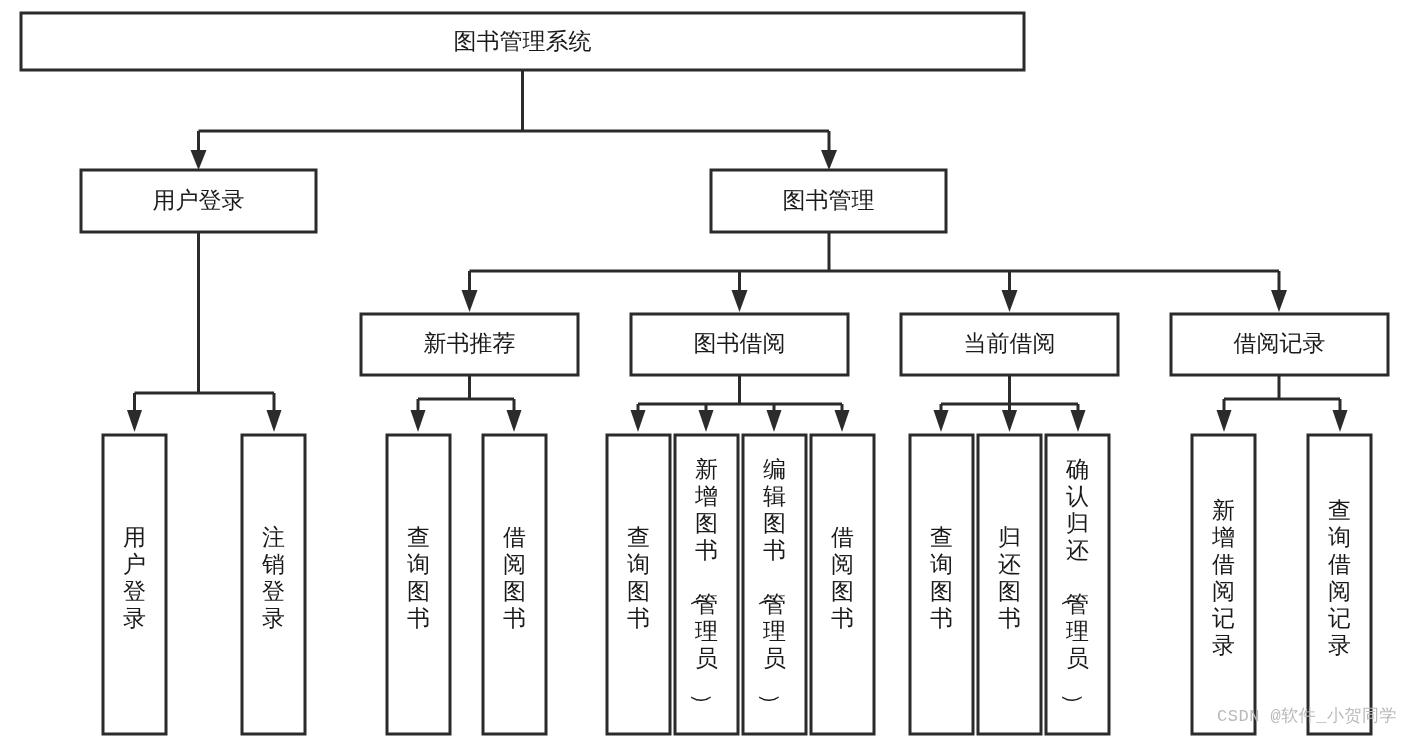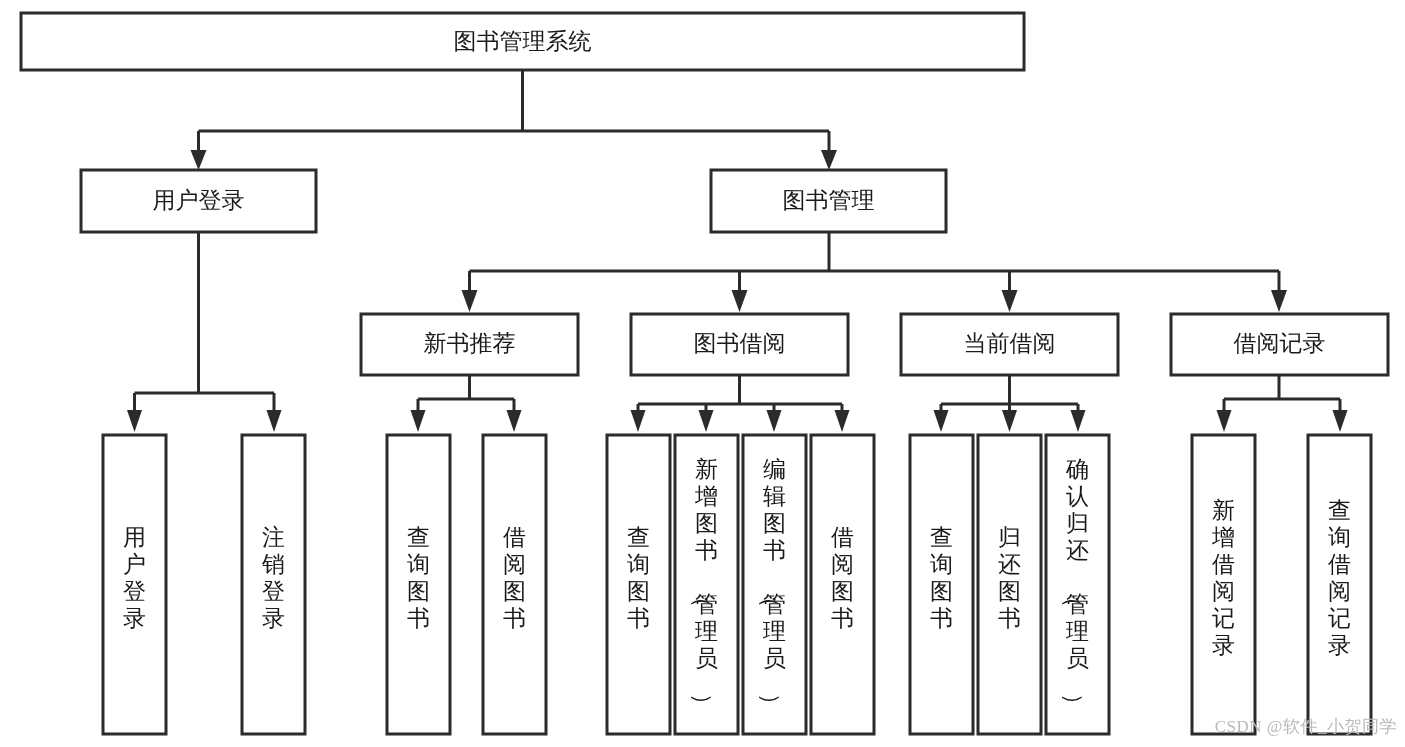--- a/index.html
+++ b/index.html
@@ -49,22 +49,22 @@
   }
   .leaf-label {
     font-family: "Liberation Sans", "DejaVu Sans", sans-serif;
     font-size: 23px;
     fill: #1a1a1a;
     text-anchor: middle;
   }
   .watermark {
     position: absolute;
     right: 8px;
-    bottom: 9px;
-    font-family: Liberation Serif, serif;
+    bottom: 20px;
+    font-family: Liberation Mono, monospace;
     font-size: 17px;
     color: #b9b9b9;
     letter-spacing: 0.5px;
     white-space: nowrap;
     pointer-events: none;
   }
 </style>
 </head>
 <body>
 

